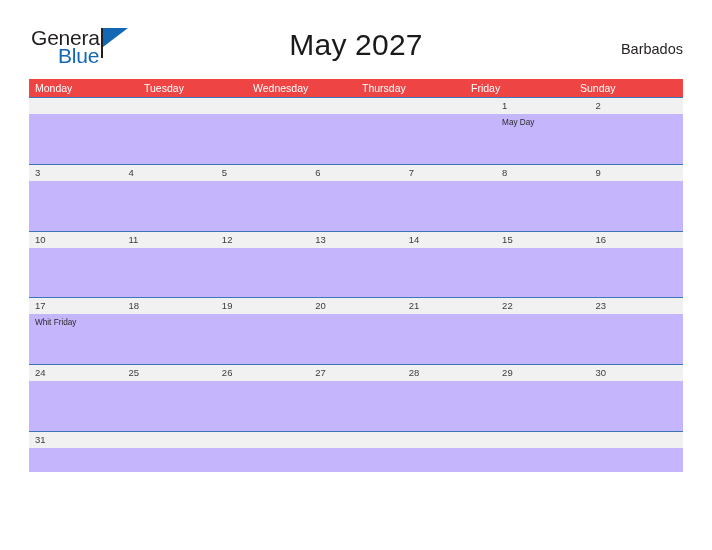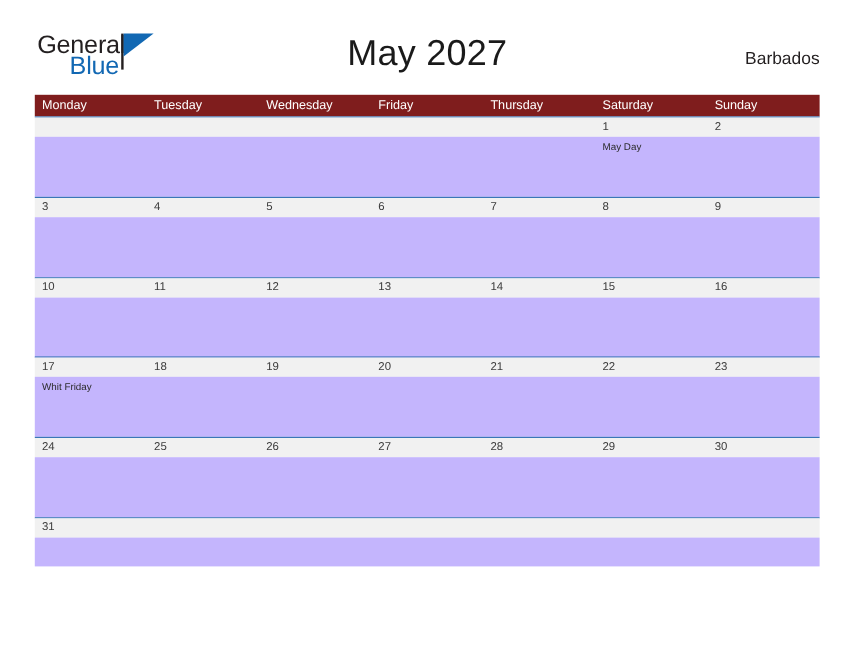--- a/index.html
+++ b/index.html
@@ -97,21 +97,21 @@
 
   
   .cal {
     position: absolute;
     left: 29px;
     top: 79px;
     width: 654px;
   }
   .dow-row {
     display: flex;
-    background: #7f1d1d;
+    background: #ef4444;
     height: 18px;
   }
   .dow {
     flex: 1 1 0;
     color: #ffffff;
     font-size: 10.5px;
     line-height: 18px;
     padding-left: 6px;
     box-sizing: border-box;
     font-family: "Liberation Sans", sans-serif;
@@ -182,23 +182,22 @@
     <div class="cal-country">Barbados</div>
 
   </div>
 
   <div class="cal">
 
     <div class="dow-row">
       <div class="dow">Monday</div>
       <div class="dow">Tuesday</div>
       <div class="dow">Wednesday</div>
+      <div class="dow">Thursday</div>
       <div class="dow">Friday</div>
-      <div class="dow">Thursday</div>
-      <div class="dow">Saturday</div>
       <div class="dow">Sunday</div>
     </div>
 
     <div class="week">
       <div class="datestrip">
         <div class="datenum"></div>
         <div class="datenum"></div>
         <div class="datenum"></div>
         <div class="datenum"></div>
         <div class="datenum"></div>

